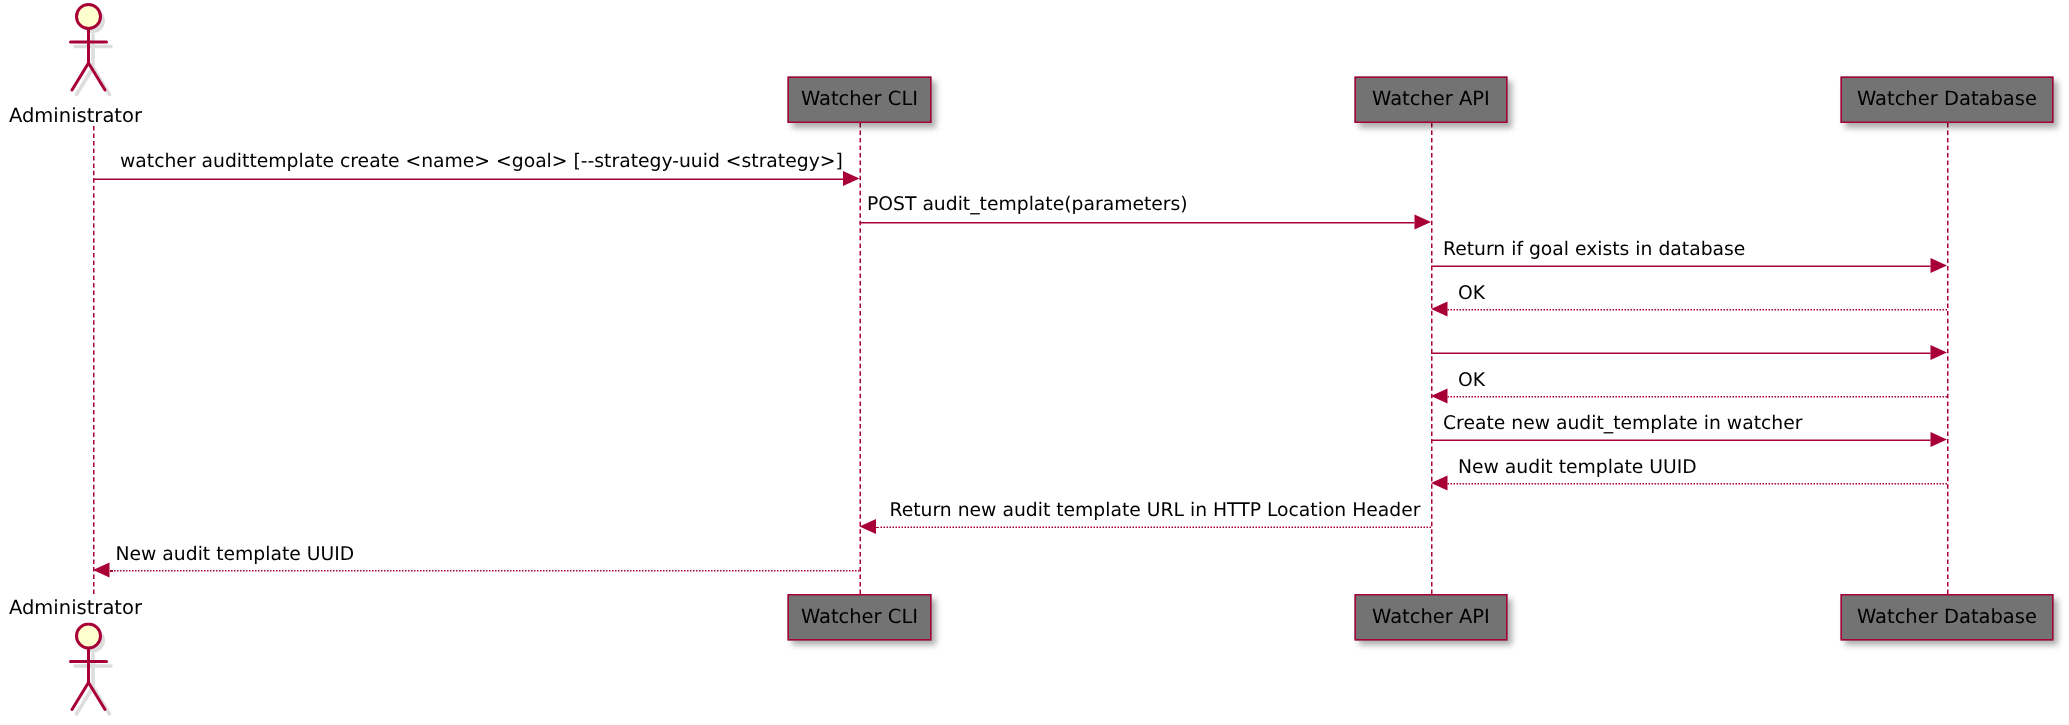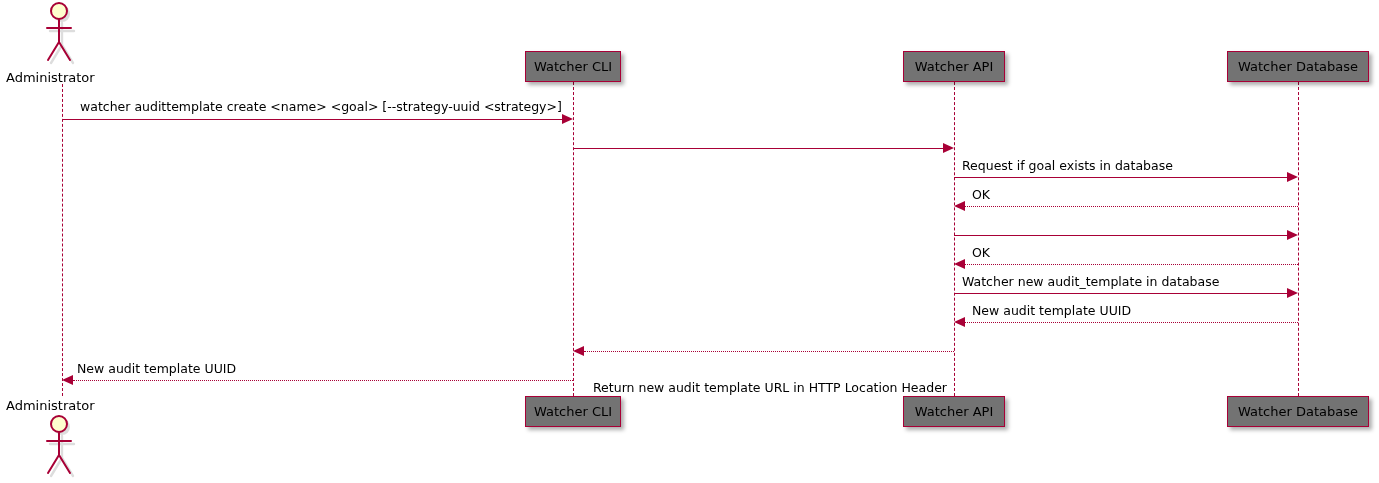--- a/index.html
+++ b/index.html
@@ -127,47 +127,48 @@
   <div class="participant" style="left:1227px; top:51px; width:142px;">Watcher Database</div>
 
   <div class="participant" style="left:525px; top:396px; width:96px;">Watcher CLI</div>
   <div class="participant" style="left:903px; top:396px; width:102px;">Watcher API</div>
   <div class="participant" style="left:1227px; top:396px; width:142px;">Watcher Database</div>
 
   <div class="msg-label" style="left:80px; top:101px;">watcher audittemplate create &lt;name&gt; &lt;goal&gt; [--strategy-uuid &lt;strategy&gt;]</div>
   <div class="msg-line solid" style="left:62px; top:119px; width:500px;"></div>
   <div class="arrow-head right" style="left:562px; top:114px;"></div>
 
+  <div class="msg-label" style="left:578px; top:130px;">POST audit_template(parameters)</div>
   <div class="msg-line solid" style="left:573px; top:148px; width:370px;"></div>
   <div class="arrow-head right" style="left:943px; top:143px;"></div>
 
-  <div class="msg-label" style="left:962px; top:160px;">Request if goal exists in database</div>
+  <div class="msg-label" style="left:962px; top:160px;">Return if goal exists in database</div>
   <div class="msg-line solid" style="left:954px; top:177px; width:333px;"></div>
   <div class="arrow-head right" style="left:1287px; top:172px;"></div>
 
   <div class="msg-label" style="left:972px; top:189px;">OK</div>
   <div class="msg-line dotted" style="left:965px; top:206px; width:333px;"></div>
   <div class="arrow-head left" style="left:954px; top:201px;"></div>
 
   <div class="msg-line solid" style="left:954px; top:235px; width:333px;"></div>
   <div class="arrow-head right" style="left:1287px; top:230px;"></div>
 
   <div class="msg-label" style="left:972px; top:247px;">OK</div>
   <div class="msg-line dotted" style="left:965px; top:264px; width:333px;"></div>
   <div class="arrow-head left" style="left:954px; top:259px;"></div>
 
-  <div class="msg-label" style="left:962px; top:276px;">Watcher new audit_template in database</div>
+  <div class="msg-label" style="left:962px; top:276px;">Create new audit_template in watcher</div>
   <div class="msg-line solid" style="left:954px; top:293px; width:333px;"></div>
   <div class="arrow-head right" style="left:1287px; top:288px;"></div>
 
   <div class="msg-label" style="left:972px; top:305px;">New audit template UUID</div>
   <div class="msg-line dotted" style="left:965px; top:322px; width:333px;"></div>
   <div class="arrow-head left" style="left:954px; top:317px;"></div>
 
-  <div class="msg-label" style="left:593px; top:334px;margin-top:48px;">Return new audit template URL in HTTP Location Header</div>
+  <div class="msg-label" style="left:593px; top:334px;">Return new audit template URL in HTTP Location Header</div>
   <div class="msg-line dotted" style="left:584px; top:351px; width:370px;"></div>
   <div class="arrow-head left" style="left:573px; top:346px;"></div>
 
   <div class="msg-label" style="left:77px; top:363px;">New audit template UUID</div>
   <div class="msg-line dotted" style="left:73px; top:380px; width:500px;"></div>
   <div class="arrow-head left" style="left:62px; top:375px;"></div>
 
 </div>
 
 </body></html>

